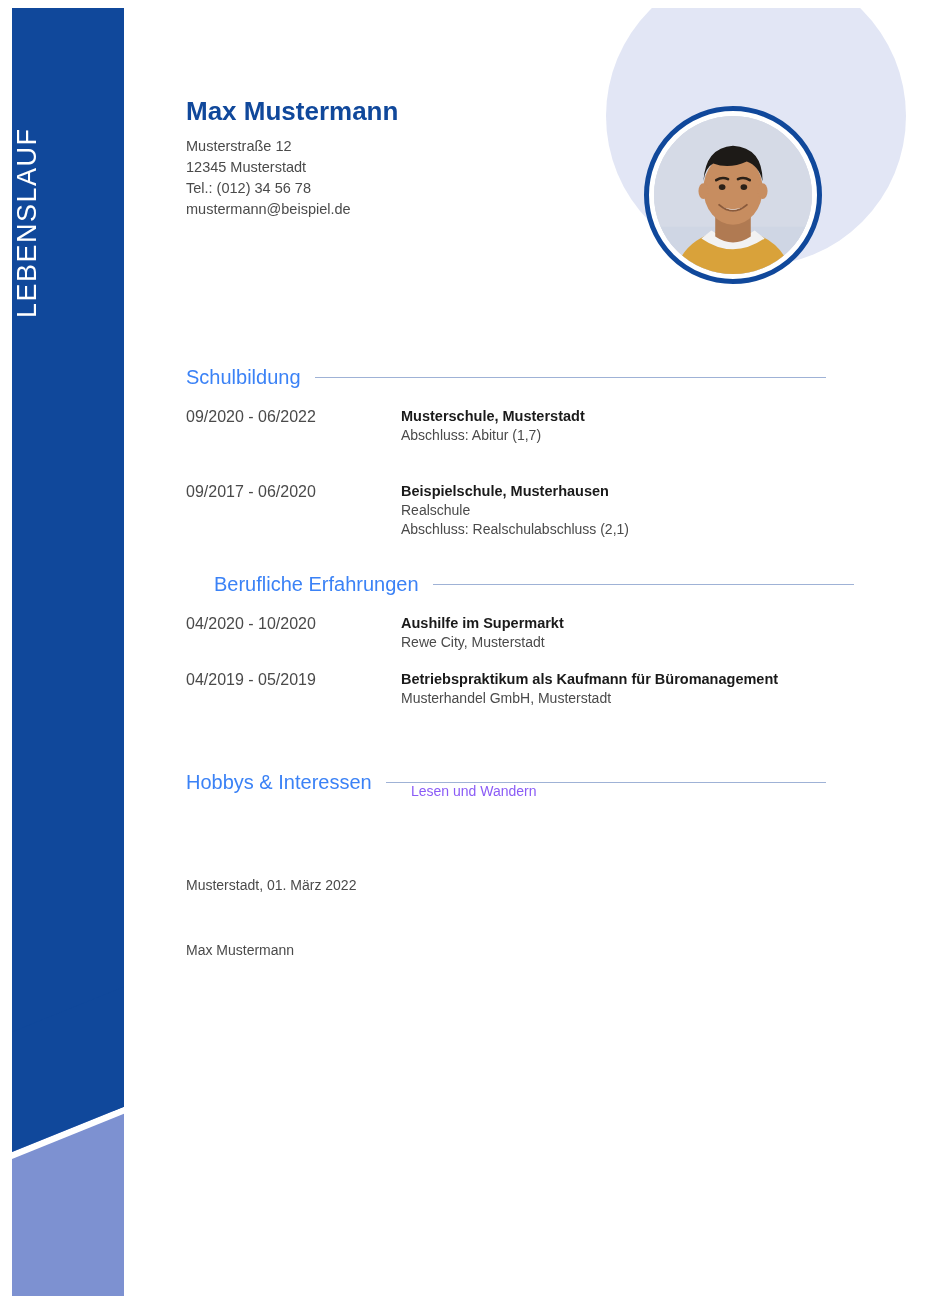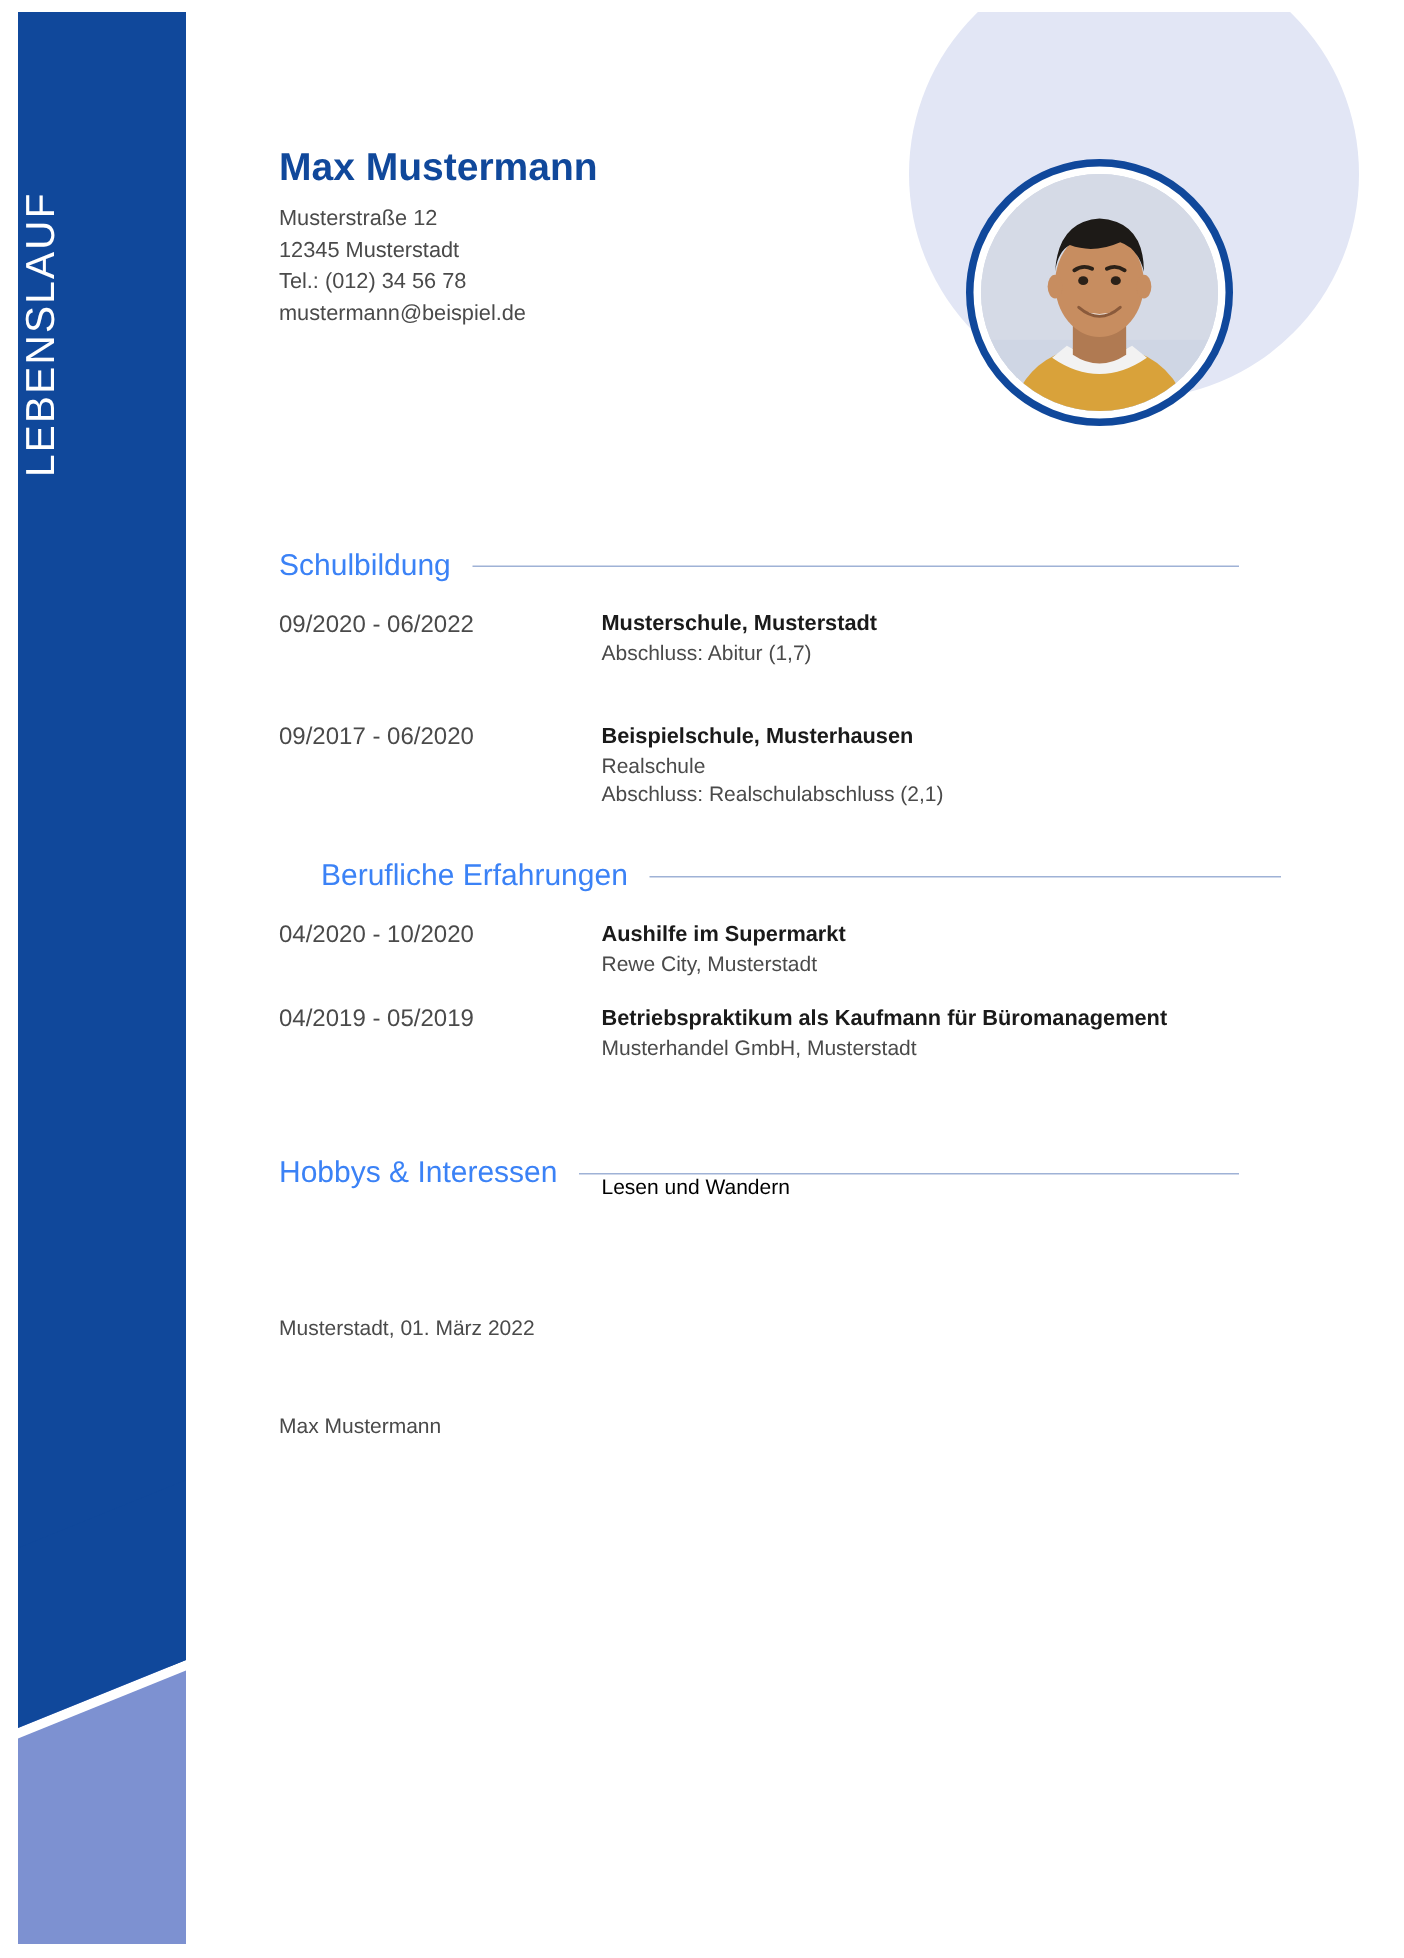--- a/index.html
+++ b/index.html
@@ -193,23 +193,23 @@
     line-height: 20px;
   }
   .entry .line {
     font-size: 14px;
     color: #4a4a4a;
     line-height: 19px;
   }
 
   .plain-line {
     position: absolute;
-    left: 277px;
+    left: 287px;
     font-size: 14px;
-    color: #000000;
+    color: #8b5cf6;
   }
 
   .footer-text {
     position: absolute;
     left: 62px;
     font-size: 14px;
     color: #4a4a4a;
   }
 </style>
 </head>

